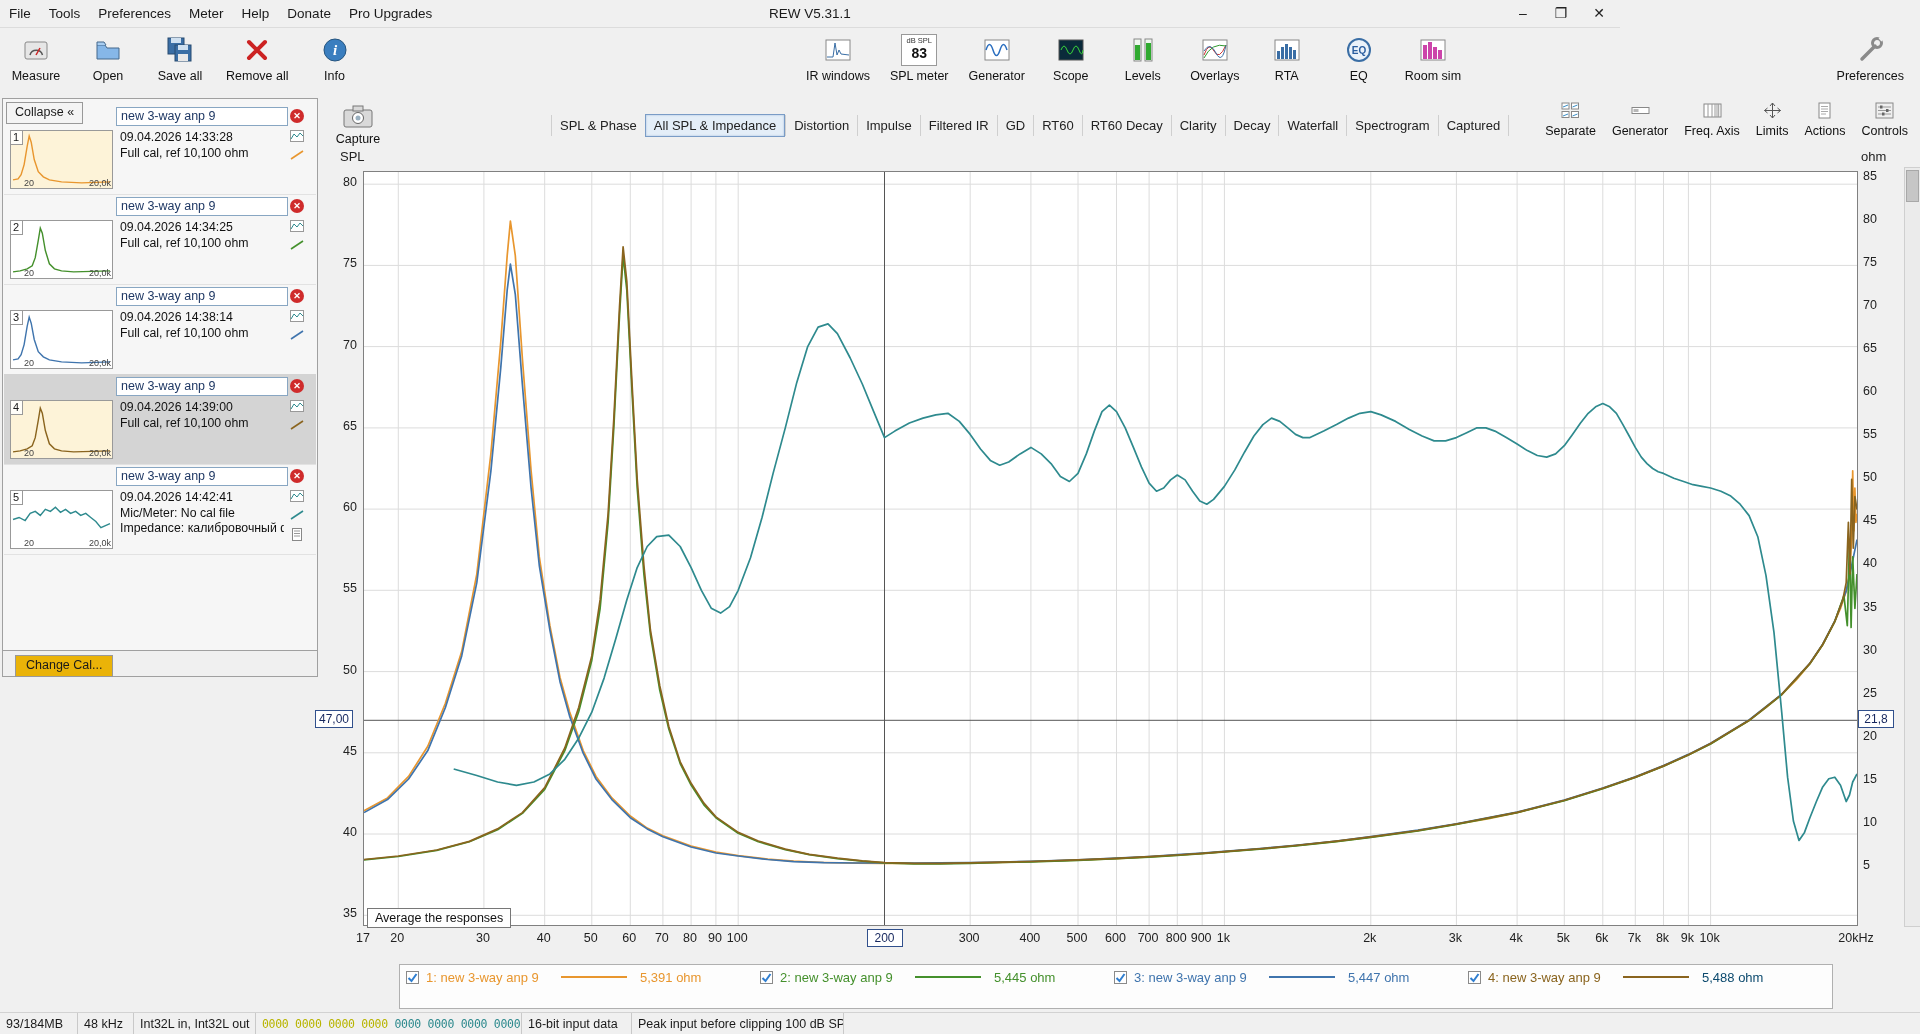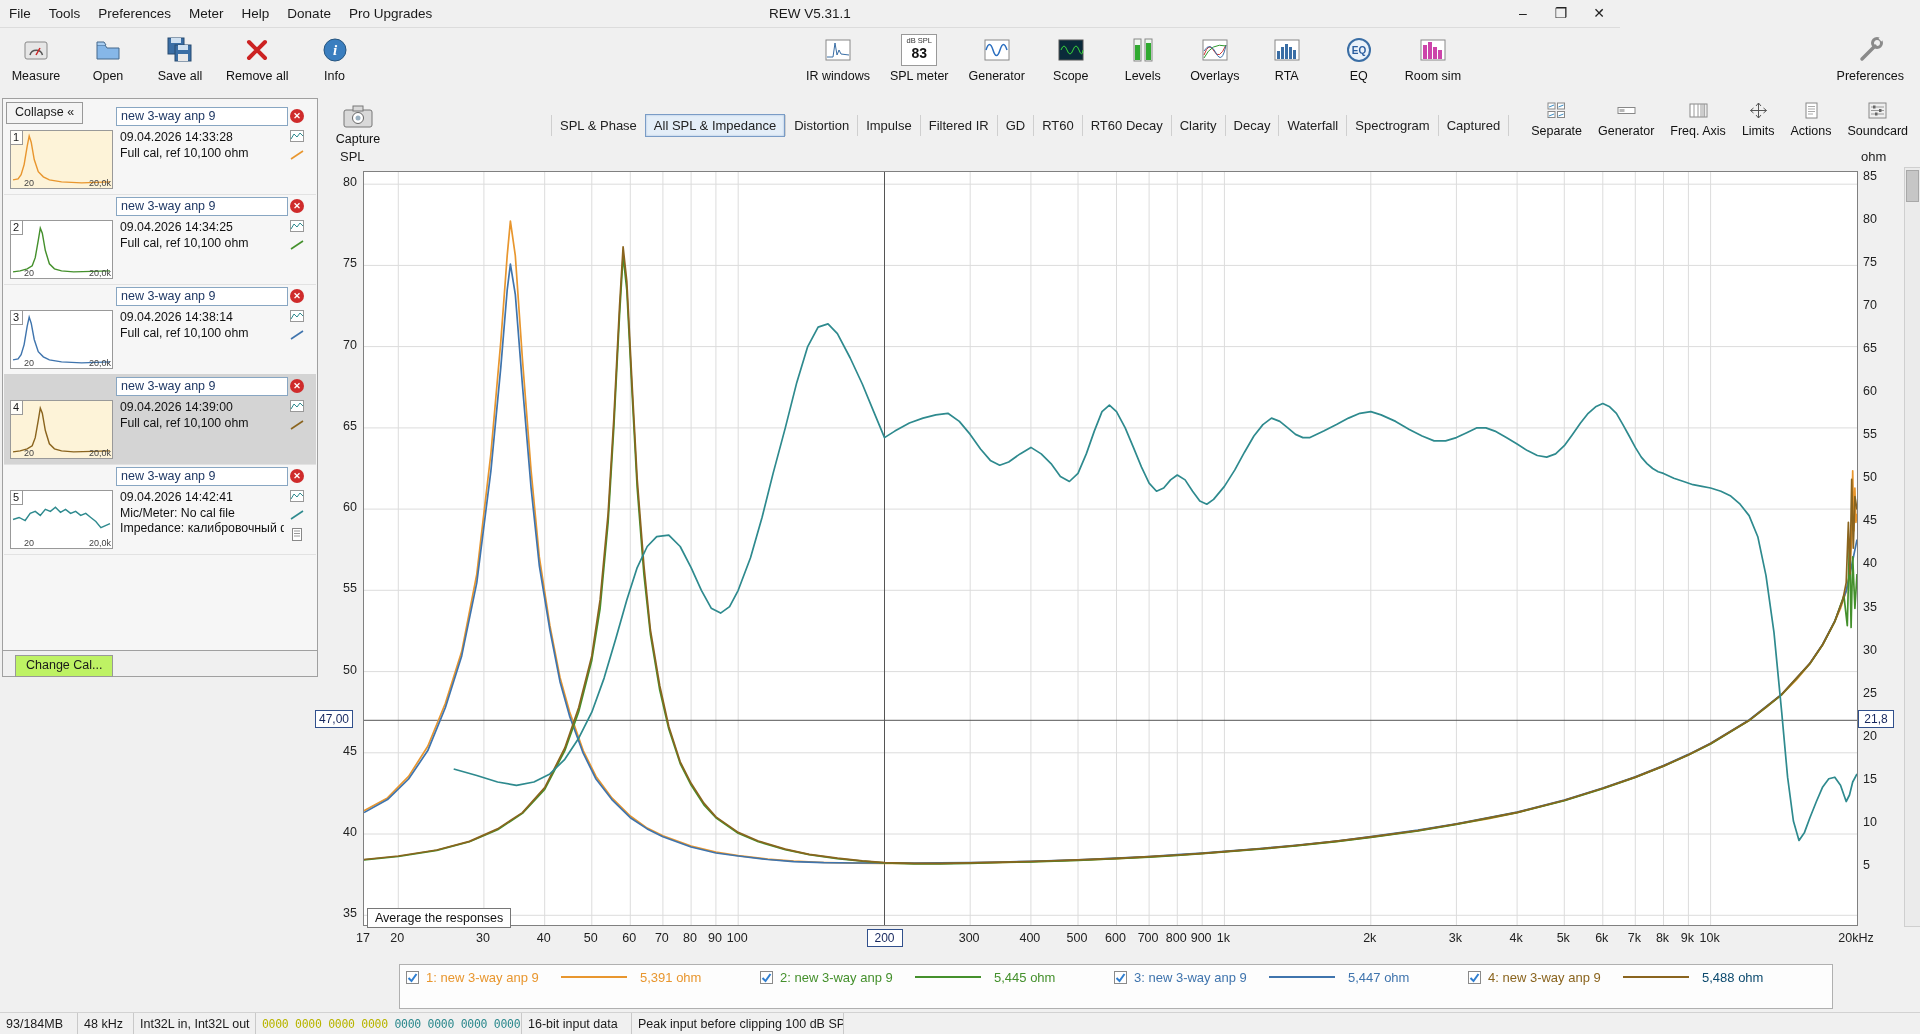--- a/index.html
+++ b/index.html
@@ -84,21 +84,21 @@
          color:#fff;font-size:9px;line-height:14px;text-align:center;font-weight:bold;}
   .thumb-wrap{position:absolute;left:6px;top:26px;width:103px;height:59px;}
   .thumb{width:101px;height:57px;background:#fff;border:1px solid #999;position:relative;}
   .m-num{position:absolute;top:0;left:0;padding:0 3px 1px 2px;font-size:11px;background:rgba(255,255,255,.85);
          border-right:1px solid #999;border-bottom:1px solid #999;z-index:2;}
   .thumb-min{position:absolute;left:13px;bottom:0;font-size:9px;color:#444;}
   .thumb-max{position:absolute;right:1px;bottom:0;font-size:9px;color:#444;}
   .m-text{position:absolute;left:116px;top:26px;width:164px;font-size:12.3px;line-height:15.5px;color:#111;}
   .m-text div{white-space:nowrap;overflow:hidden;}
   .m-icons{position:absolute;left:286px;top:26px;display:flex;flex-direction:column;gap:4px;align-items:center;}
-  #change-cal{position:absolute;left:12px;top:556px;height:20px;padding:0 10px;background:#bef264;
+  #change-cal{position:absolute;left:12px;top:556px;height:20px;padding:0 10px;background:#eab308;
               border:1px solid #999;font-size:12.5px;line-height:19px;}
 
   
   #statusbar{position:absolute;left:0;top:1012px;width:1920px;height:22px;background:#f0f0f0;
              border-top:1px solid #d2d2d2;display:flex;align-items:center;font-size:12.5px;z-index:7;}
   .sb-cell{height:22px;line-height:22px;padding:0 6px;border-right:1px solid #c9c9c9;white-space:nowrap;overflow:hidden;box-sizing:border-box;}
   .sb-meters{font-family:"DejaVu Sans Mono",monospace;font-size:11.5px;letter-spacing:-0.3px;}
 </style>
 </head>
 <body>
@@ -461,21 +461,21 @@
     <span class="tb-lbl">Actions</span>
   </div>
   <div class="gb-btn">
     <span><svg width="19" height="17">
           <rect x="1" y="1" width="17" height="15" fill="#efefef" stroke="#888"></rect>
           <path d="M3 5 h13 M3 8.5 h13 M3 12 h13" stroke="#999"></path>
           <rect x="5" y="3.5" width="2.5" height="3" fill="#666"></rect>
           <rect x="11" y="7" width="2.5" height="3" fill="#666"></rect>
           <rect x="7" y="10.5" width="2.5" height="3" fill="#666"></rect>
         </svg></span>
-    <span class="tb-lbl">Soundcard</span>
+    <span class="tb-lbl">Controls</span>
   </div>
 </div>
 
 <div id="sidebar">
   <div id="m-list">
 
     <div class="m-item" style="top:5px;">
       <div class="m-name">new 3-way anp 9</div>
       <div class="m-del">✕</div>
       <div class="thumb-wrap">

